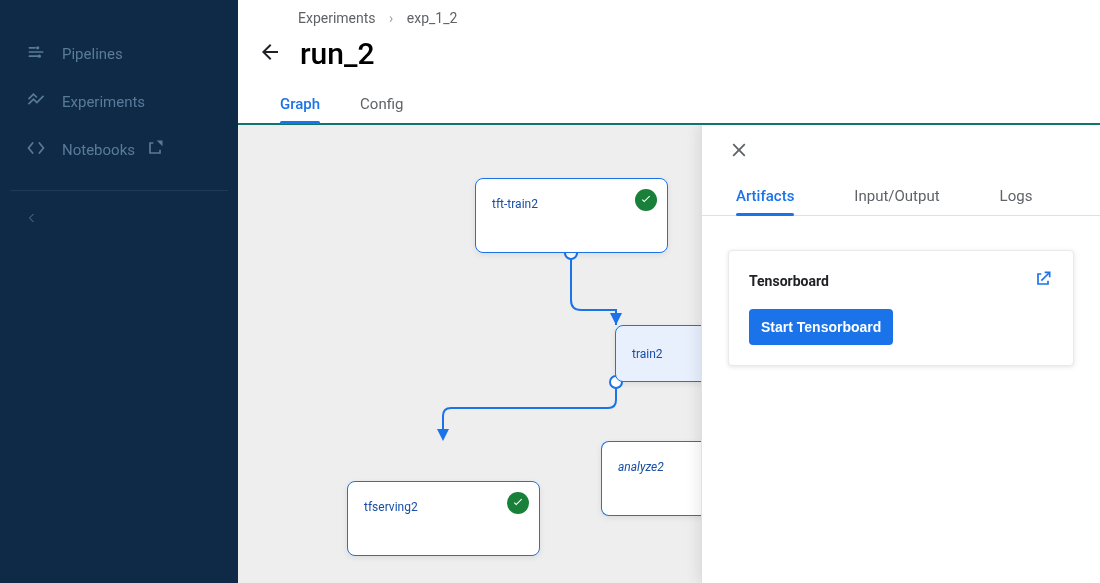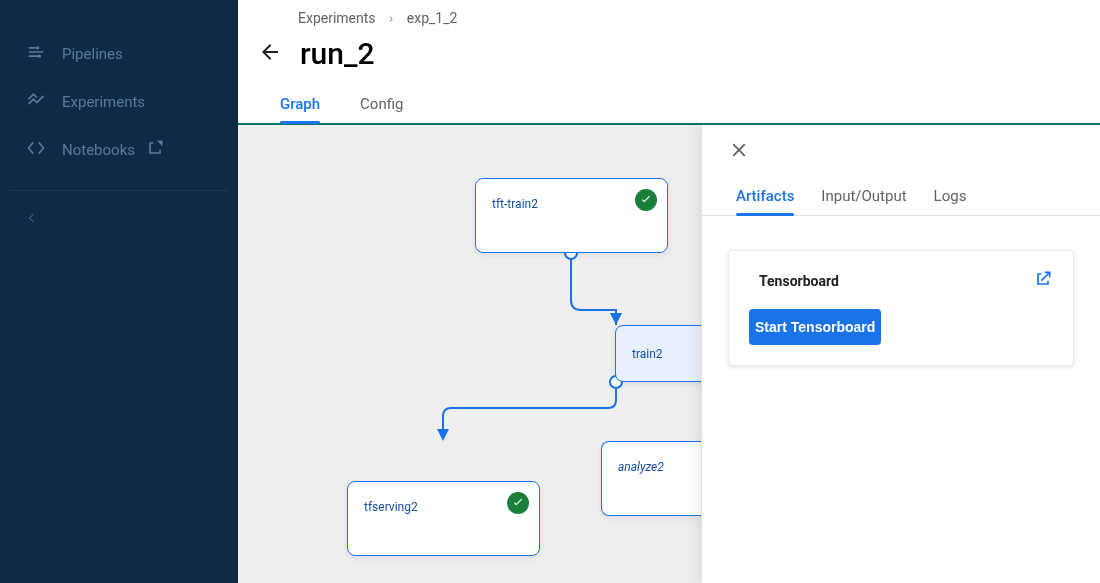--- a/index.html
+++ b/index.html
@@ -39,31 +39,31 @@
   svg.edges { position: absolute; inset: 0; width: 100%; height: 100%; pointer-events: none; }
   .edge { stroke: #1a73e8; stroke-width: 2; fill: none; }
   .port { fill: #fff; stroke: #1a73e8; stroke-width: 2; }
   .arrowhead { fill: #1a73e8; }
 
   
   .panel { position: absolute; top: 0; right: 0; bottom: 0; width: 399px; background: #fff; border-left: 1px solid #e0e0e0; box-shadow: -4px 0 12px rgba(0,0,0,0.08); display: flex; flex-direction: column; }
   .panel-close { padding: 14px 20px 4px 26px; }
   .panel-close svg { width: 22px; height: 22px; fill: #5f6368; }
 
-  .panel-tabs { display: flex; gap: 27px; padding: 10px 34px 0; border-bottom: 1px solid #e0e0e0; }
+  .panel-tabs { display: flex; gap: 60px; padding: 10px 34px 0; border-bottom: 1px solid #e0e0e0; }
   .ptab { padding: 8px 0 10px; font-size: 15px; color: #5f6368; cursor: pointer; position: relative; }
   .ptab.active { color: #1a73e8; font-weight: 500; }
   .ptab.active::after { content: ""; position: absolute; left: 0; right: 0; bottom: -1px; height: 3px; background: #1a73e8; border-radius: 2px; }
 
   .panel-body { padding: 34px 26px; }
   .card { background: #fff; border: 1px solid #e8eaed; border-radius: 4px; padding: 18px 20px 20px; box-shadow: 0 1px 4px rgba(60,64,67,0.15); }
-  .card-head { display: flex; justify-content: space-between; align-items: center; margin-bottom: 16px; margin-left: 10px; }
+  .card-head { display: flex; justify-content: space-between; align-items: center; margin-bottom: 16px; }
   .card-title { font-size: 14px; font-weight: 700; color: #202124; }
   .open-icon svg { width: 20px; height: 20px; fill: #1a73e8; }
-  .btn-primary { background: #1a73e8; color: #fff; border: none; border-radius: 4px; padding: 10px 6px; font-size: 14px; font-weight: 700; cursor: pointer; }
+  .btn-primary { background: #1a73e8; color: #fff; border: none; border-radius: 4px; padding: 10px 12px; font-size: 14px; font-weight: 700; cursor: pointer; }
 </style>
 </head>
 <body>
 
 <div class="app">
 
   <nav class="sidebar">
     <div class="side-item">
       <span>
         <svg viewBox="0 0 24 24">

